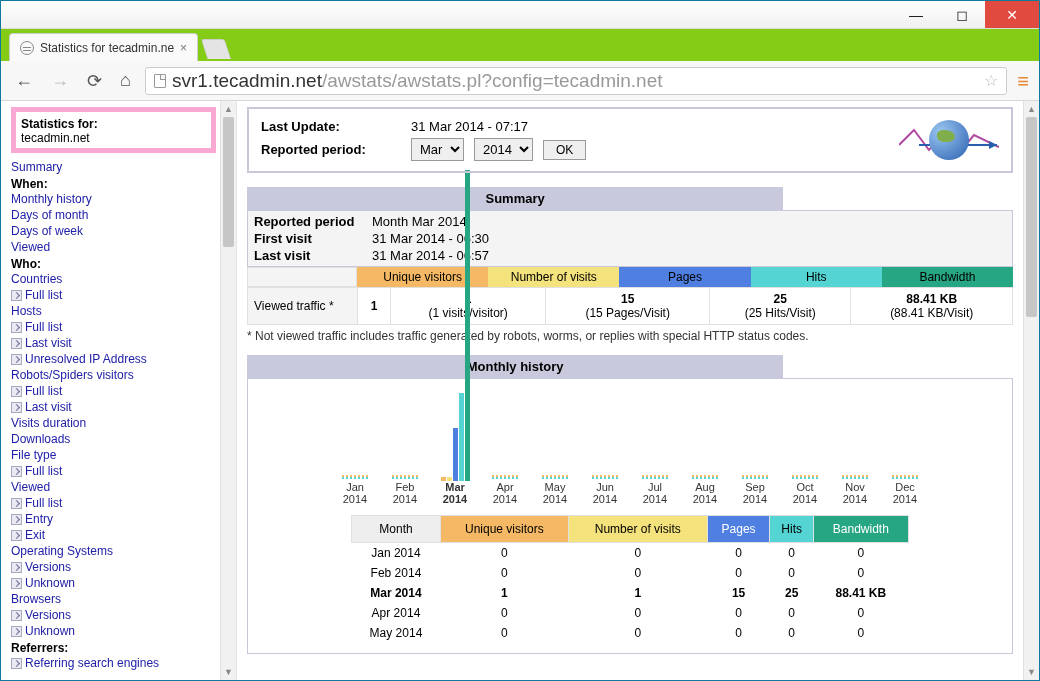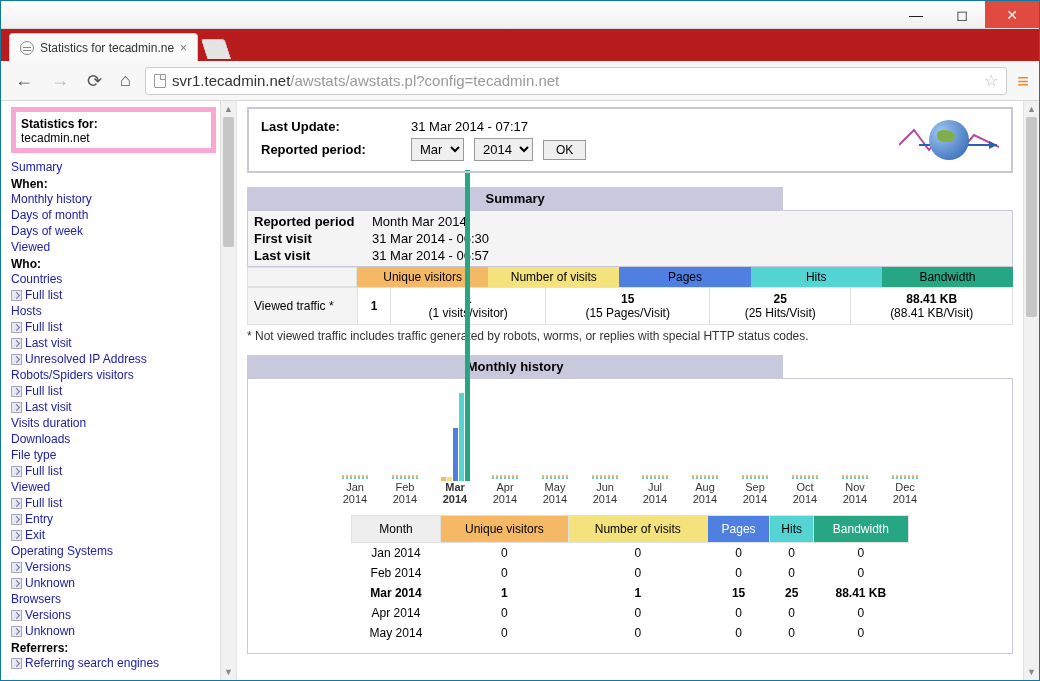--- a/index.html
+++ b/index.html
@@ -1,33 +1,33 @@
 <!DOCTYPE html>
 <html><head>
 <meta charset="utf-8">
 <style>
   * { box-sizing: border-box; margin: 0; padding: 0; }
   body { font-family: Arial, sans-serif; font-size: 13px; background: #0e7a9e; }
   .chrome-window { width: 1040px; height: 681px; margin: 0 auto; background: #fff; display: flex; flex-direction: column; border: 1px solid #0e7a9e; }
   .titlebar { height: 28px; background: linear-gradient(#fff, #f0f0f0); display: flex; justify-content: flex-end; align-items: stretch; border-bottom: 1px solid #dcdcdc; }
   .winbtn { width: 46px; display: flex; align-items: center; justify-content: center; font-size: 14px; color: #222; }
   .winbtn.close { background: #e04a3f; color: #fff; width: 54px; }
-  .tabrow { height: 32px; background: #b91c1c; display: flex; align-items: flex-end; padding-left: 8px; }
+  .tabrow { height: 32px; background: #84cc16; display: flex; align-items: flex-end; padding-left: 8px; }
   .tab { background: #fafafa; border: 1px solid #ccc; border-bottom: none; border-radius: 4px 4px 0 0; height: 28px; display: flex; align-items: center; padding: 0 10px; gap: 6px; font-size: 12px; color: #333; max-width: 210px; }
   .tab .favicon { width: 14px; height: 14px; border: 1px solid #888; border-radius: 50%; position: relative; }
   .tab .favicon::after { content: ""; position: absolute; left: 2px; top: 5px; width: 8px; height: 2px; border-top: 1px solid #888; border-bottom: 1px solid #888; }
   .tab .tabclose { font-size: 12px; color: #777; }
   .tab-new { width: 24px; height: 20px; background: #e4e4e4; margin-left: 6px; border: 1px solid #ccc; border-bottom: none; transform: skewX(18deg); border-radius: 3px 3px 0 0; margin-bottom: 2px;}
   .toolbar { height: 40px; display: flex; align-items: center; padding: 0 10px; gap: 10px; border-bottom: 1px solid #d8d8d8; background: #f7f7f7;}
   .navbtn { color: #555; font-size: 18px; padding: 2px 4px; }
   .navbtn.disabled { color: #bcbcbc; }
   .urlbar { flex: 1; height: 28px; border: 1px solid #ccc; border-radius: 3px; display: flex; align-items: center; padding: 0 8px; background: #fff; gap: 6px;}
   .urlbar .page-icon { width: 12px; height: 14px; border: 1px solid #999; border-radius: 1px; position: relative; }
   .urlbar .page-icon::after { content: ""; position: absolute; top: 0; right: 0; width: 4px; height: 4px; background: #f7f7f7; border-left: 1px solid #999; border-bottom: 1px solid #999; }
-  .url-text { font-size: 15px; color: #999; }
+  .url-text { font-size: 19px; color: #999; }
   .url-host { color: #333; }
   .star { color: #bbb; font-size: 16px; }
   .menuicon { color: #e88a36; font-size: 20px; line-height: 14px;}
   .content { flex: 1; display: flex; overflow: hidden; background: #fff; }
   .sidebar-wrap { width: 236px; display: flex; border-right: 1px solid #e5e5e5; }
   .sidebar { flex: 1; overflow-y: auto; padding: 6px 4px 6px 10px; font-size: 12px; }
   .scroll-track { width: 16px; background: #f1f1f1; border-left: 1px solid #e0e0e0; position: relative;}
   .scroll-thumb { position: absolute; left: 2px; right: 2px; top: 16px; height: 130px; background: #c6c6c6; border-radius: 2px;}
   .scroll-arrow { position: absolute; left: 0; right: 0; height: 16px; display:flex;align-items:center;justify-content:center;color:#888;font-size:9px;}
   .sidebar h4 { font-size: 12px; font-weight: bold; color: #000; margin-top: 2px;}

